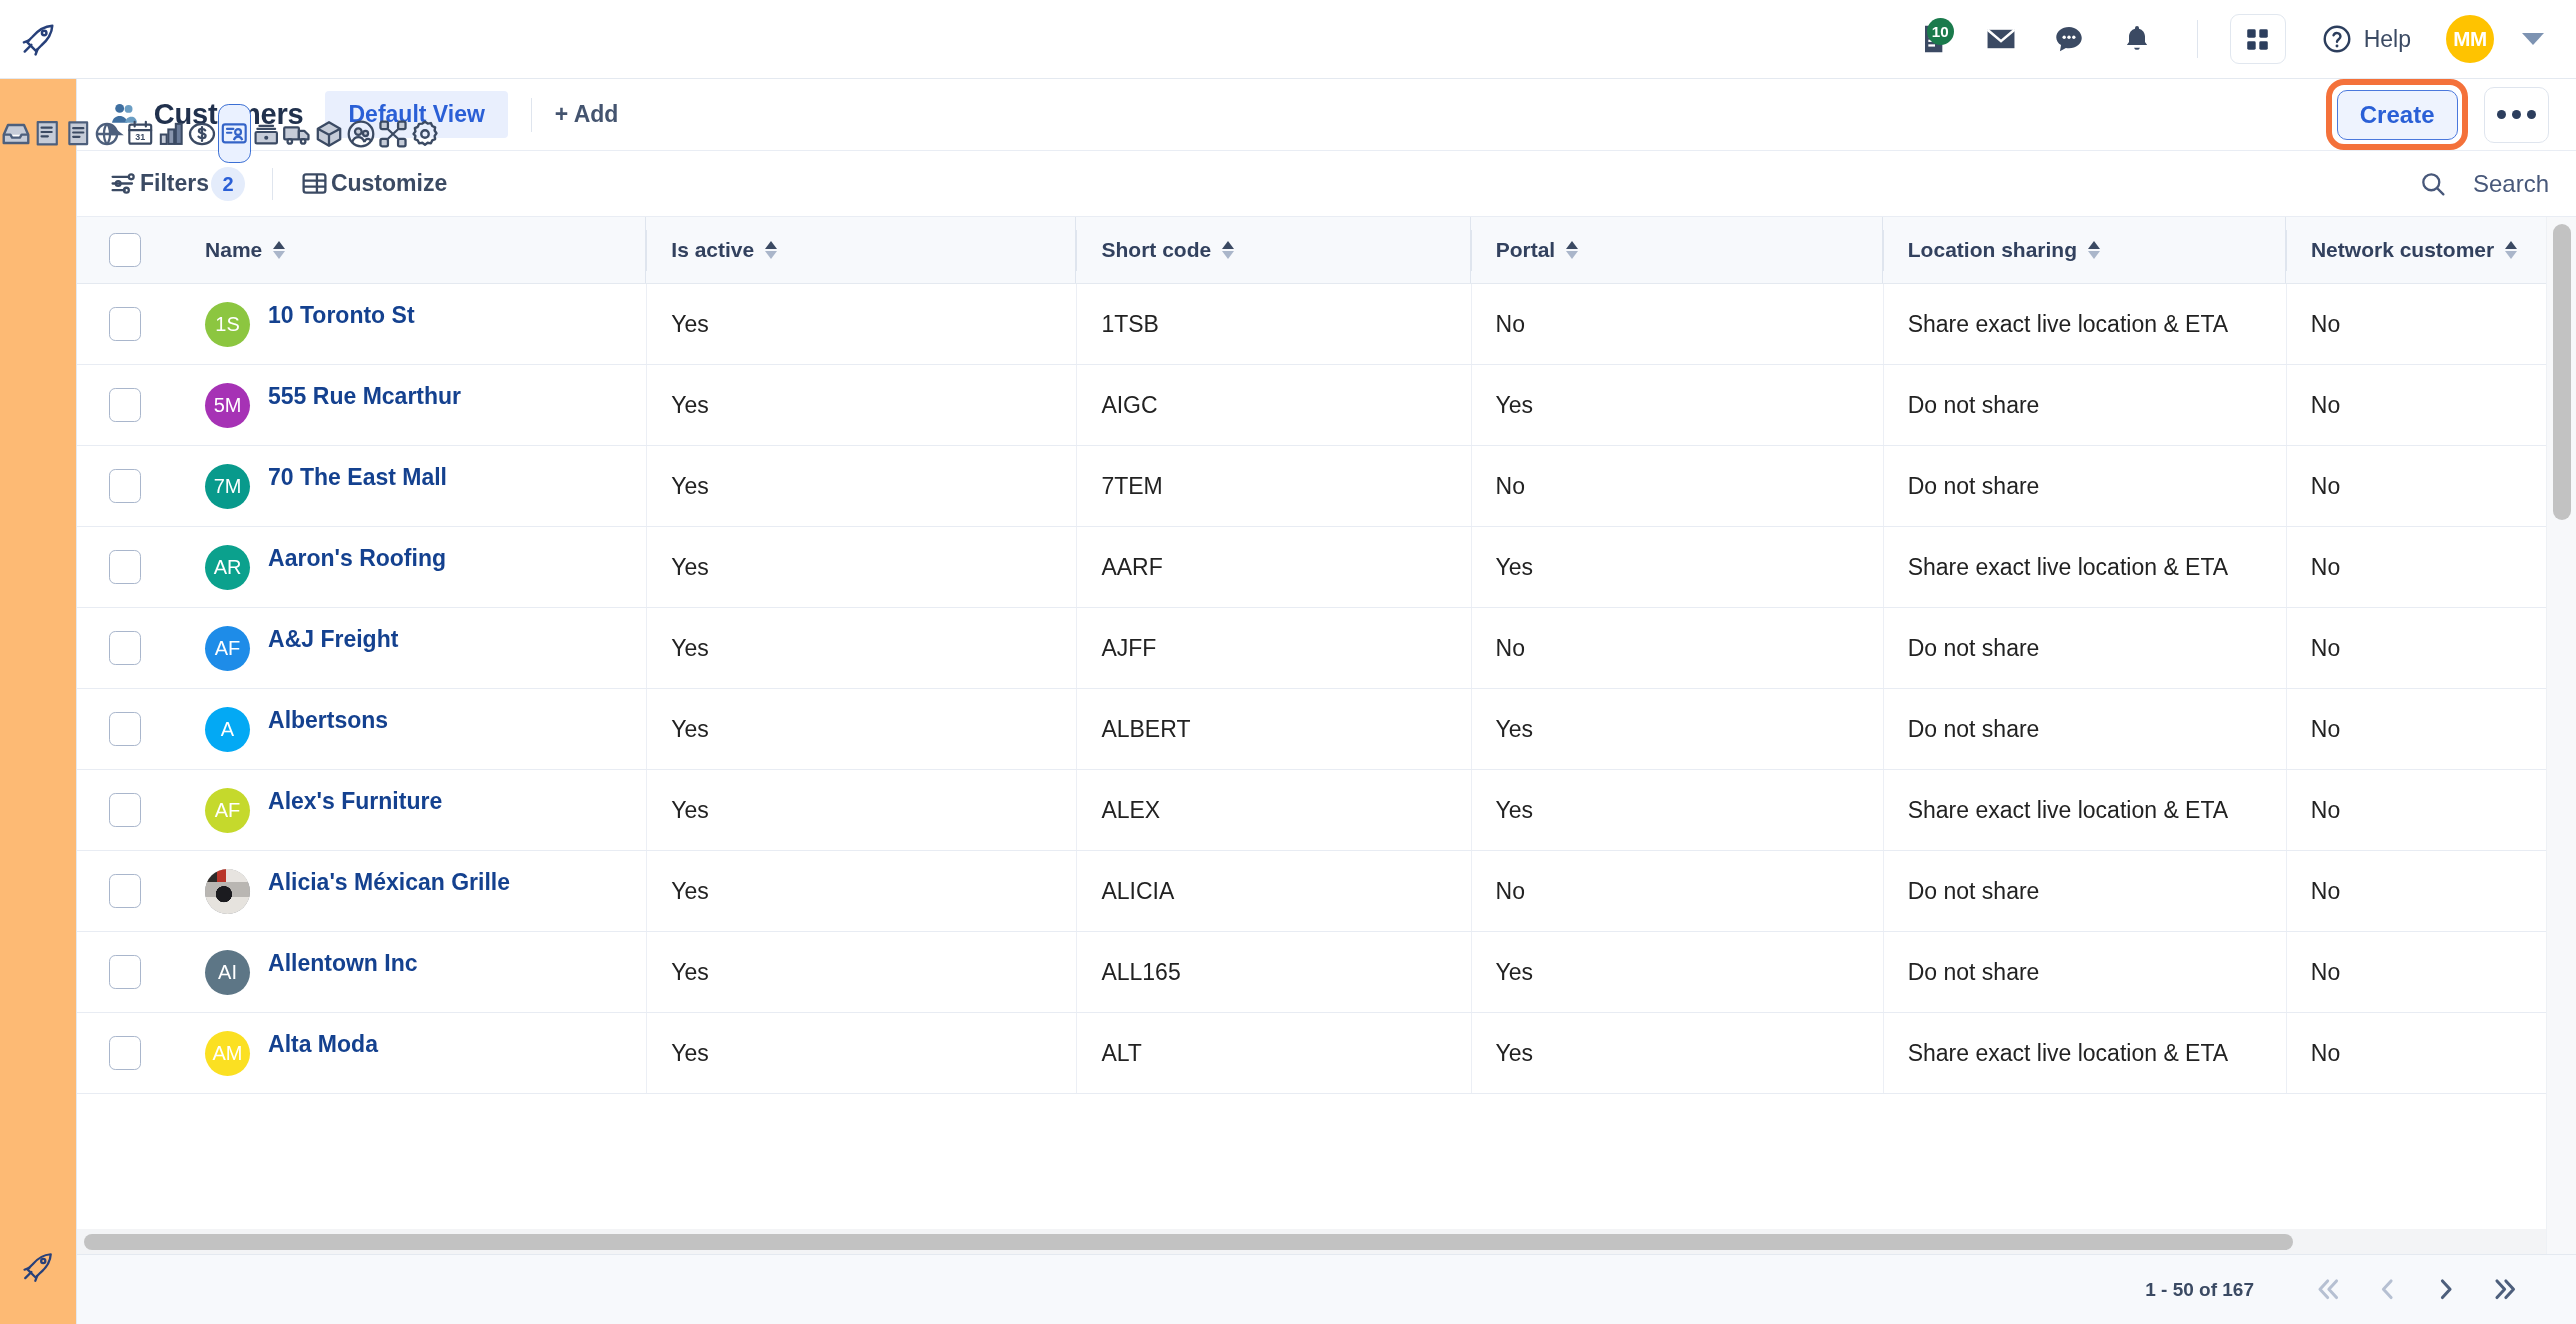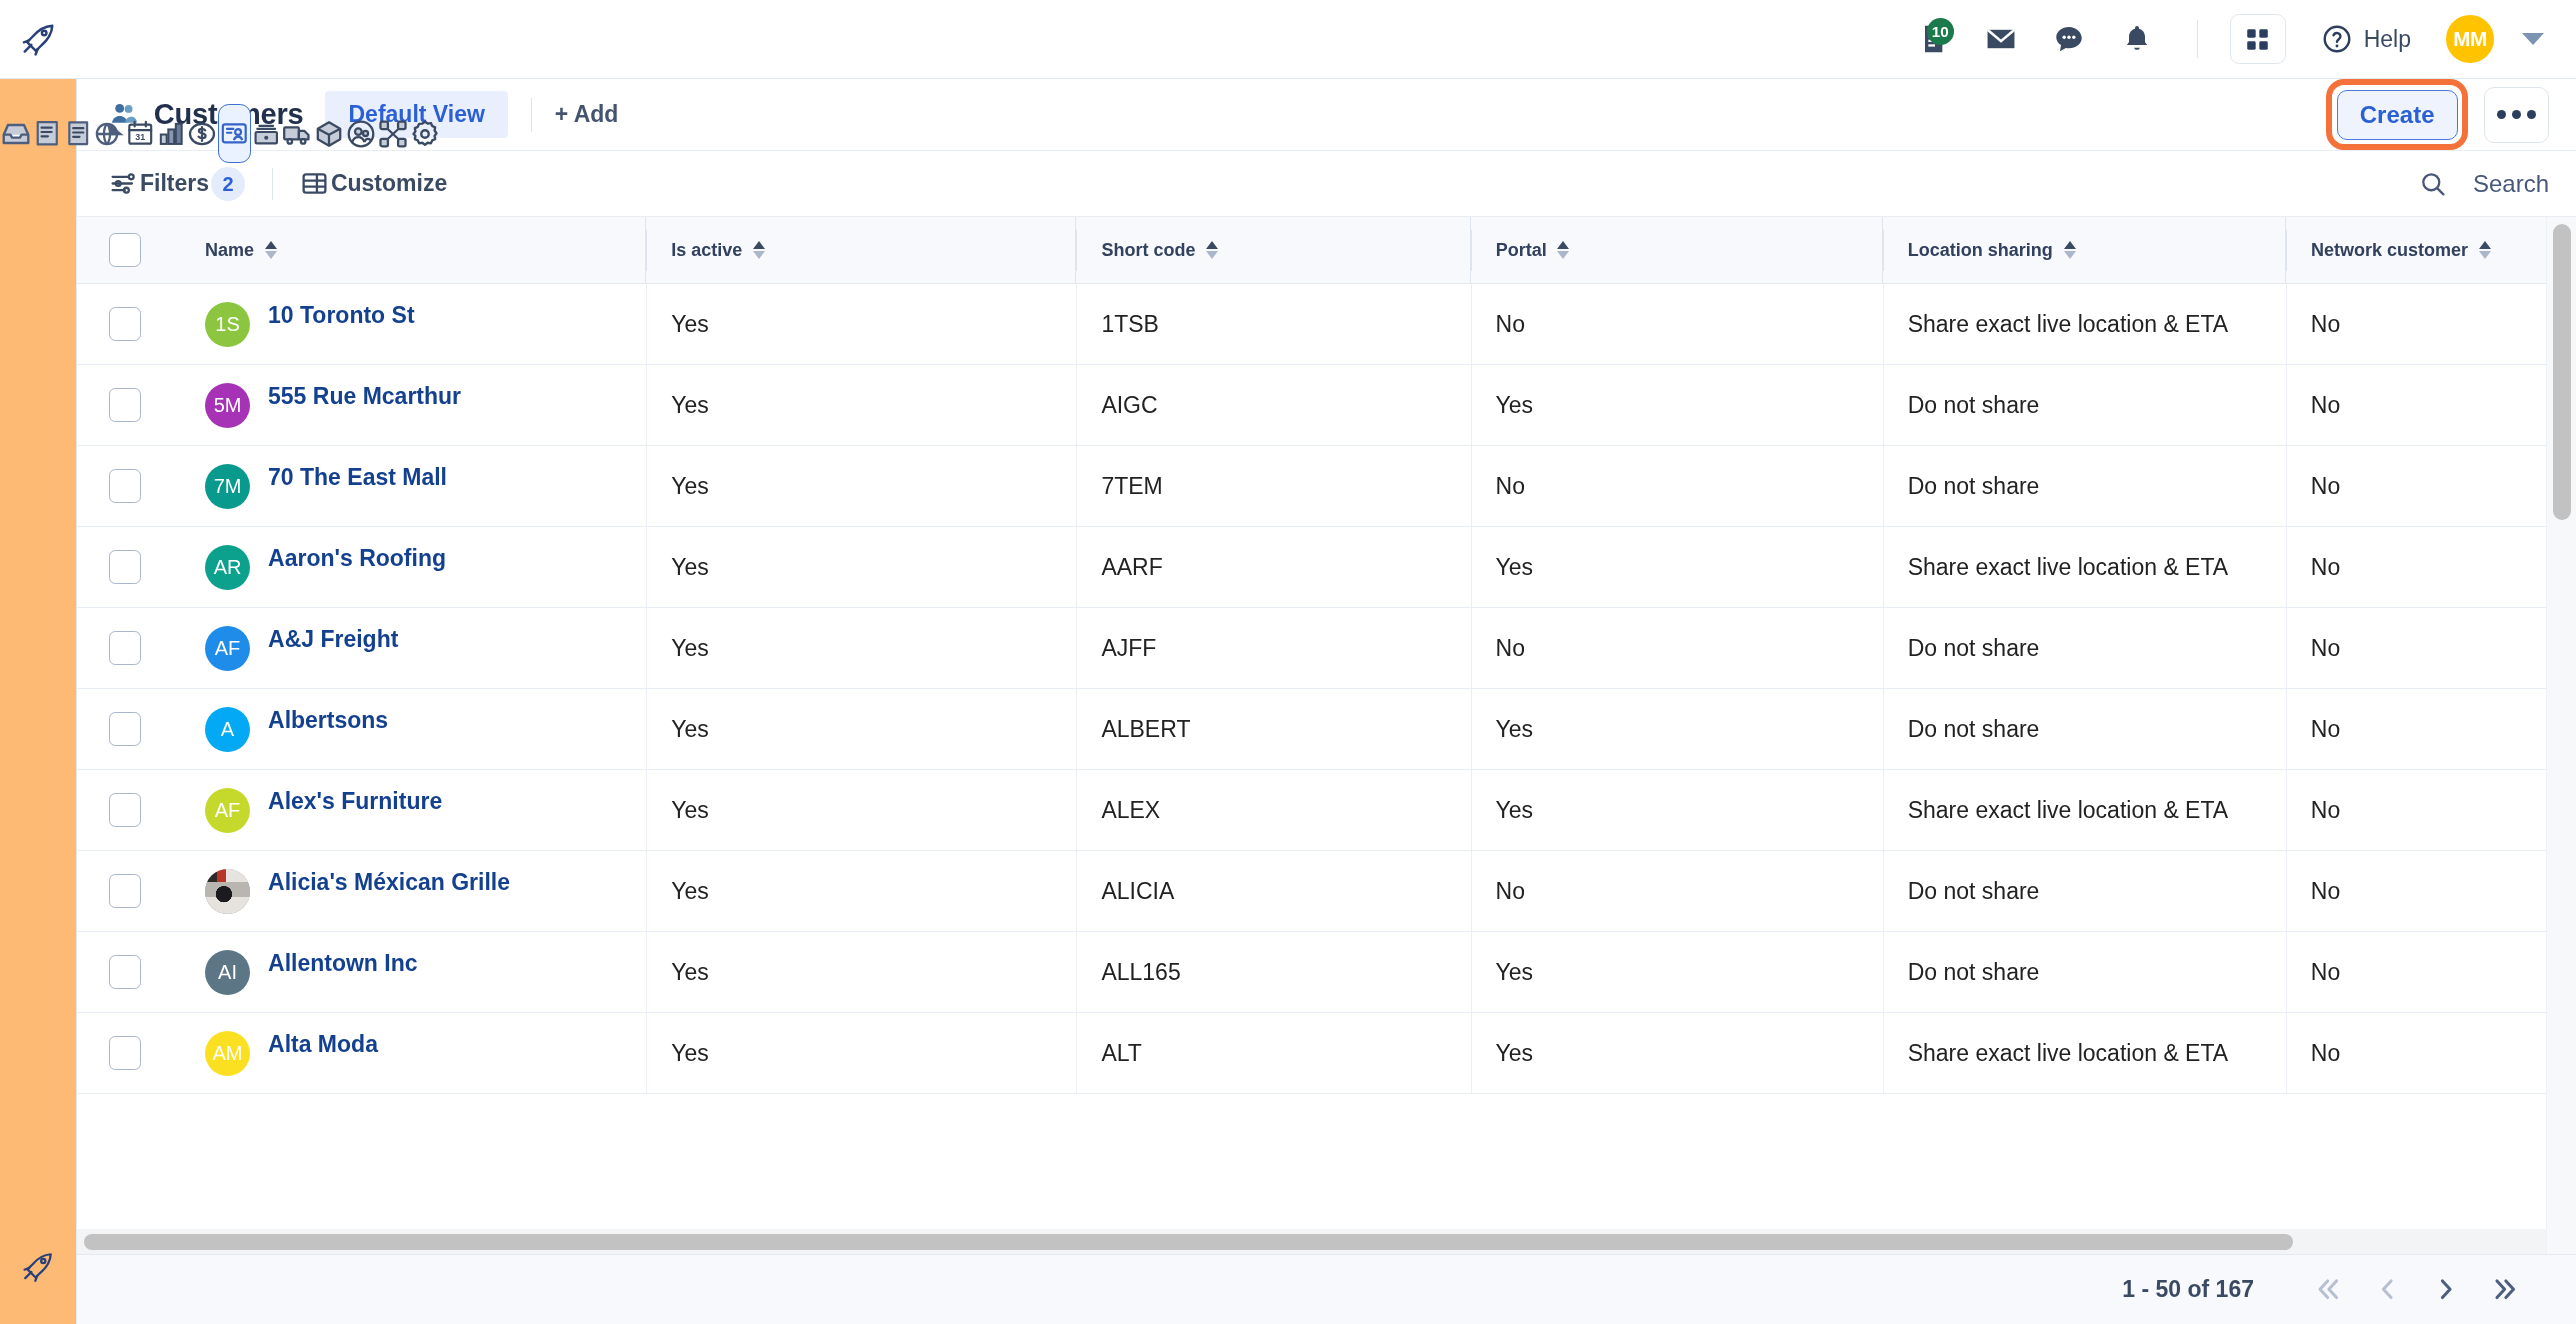--- a/index.html
+++ b/index.html
@@ -170,21 +170,21 @@
     display: flex; flex-direction: column;
     position: relative; overflow: hidden;
   }
   .tbl-scroll-x { flex: 1 1 auto; min-height:0; display:flex; flex-direction:column; position:relative; }
   table.grid {
     width: 2500px; border-collapse: collapse; table-layout: fixed;
   }
   table.grid th {
     background: #f7f9fc;
     height: 66px;
-    font-size: 18px; font-weight: 700; color: #32415e;
+    font-size: 21px; font-weight: 700; color: #32415e;
     text-align: left; vertical-align: middle;
     border-bottom: 0.9px solid #e4e9f0;
     padding: 0;
   }
   table.grid td {
     height: 81px;
     font-size: 23px; color: #222; vertical-align: middle;
     border-bottom: 0.9px solid #e8ecf3;
     padding: 0;
   }
@@ -264,21 +264,21 @@
 
   
   .footer {
     height: 70px; flex: 0 0 70px;
     background: #f7f9fc;
     border-top: 0.9px solid #e4e9f0;
     display: flex; align-items: center; justify-content: flex-end;
     padding-right: 41px; gap: 0;
   }
   .pg-info {
-    font-size: 23px; font-weight: 700; color: #3b4a63; margin-right: 45px;
+    font-size: 19px; font-weight: 700; color: #3b4a63; margin-right: 45px;
   }
   .pg-btn {
     width: 59px; height: 59px; display: flex; align-items: center; justify-content: center;
     cursor: pointer;
   }
   svg { display: block; }
 </style>
 </head>
 <body>
 

